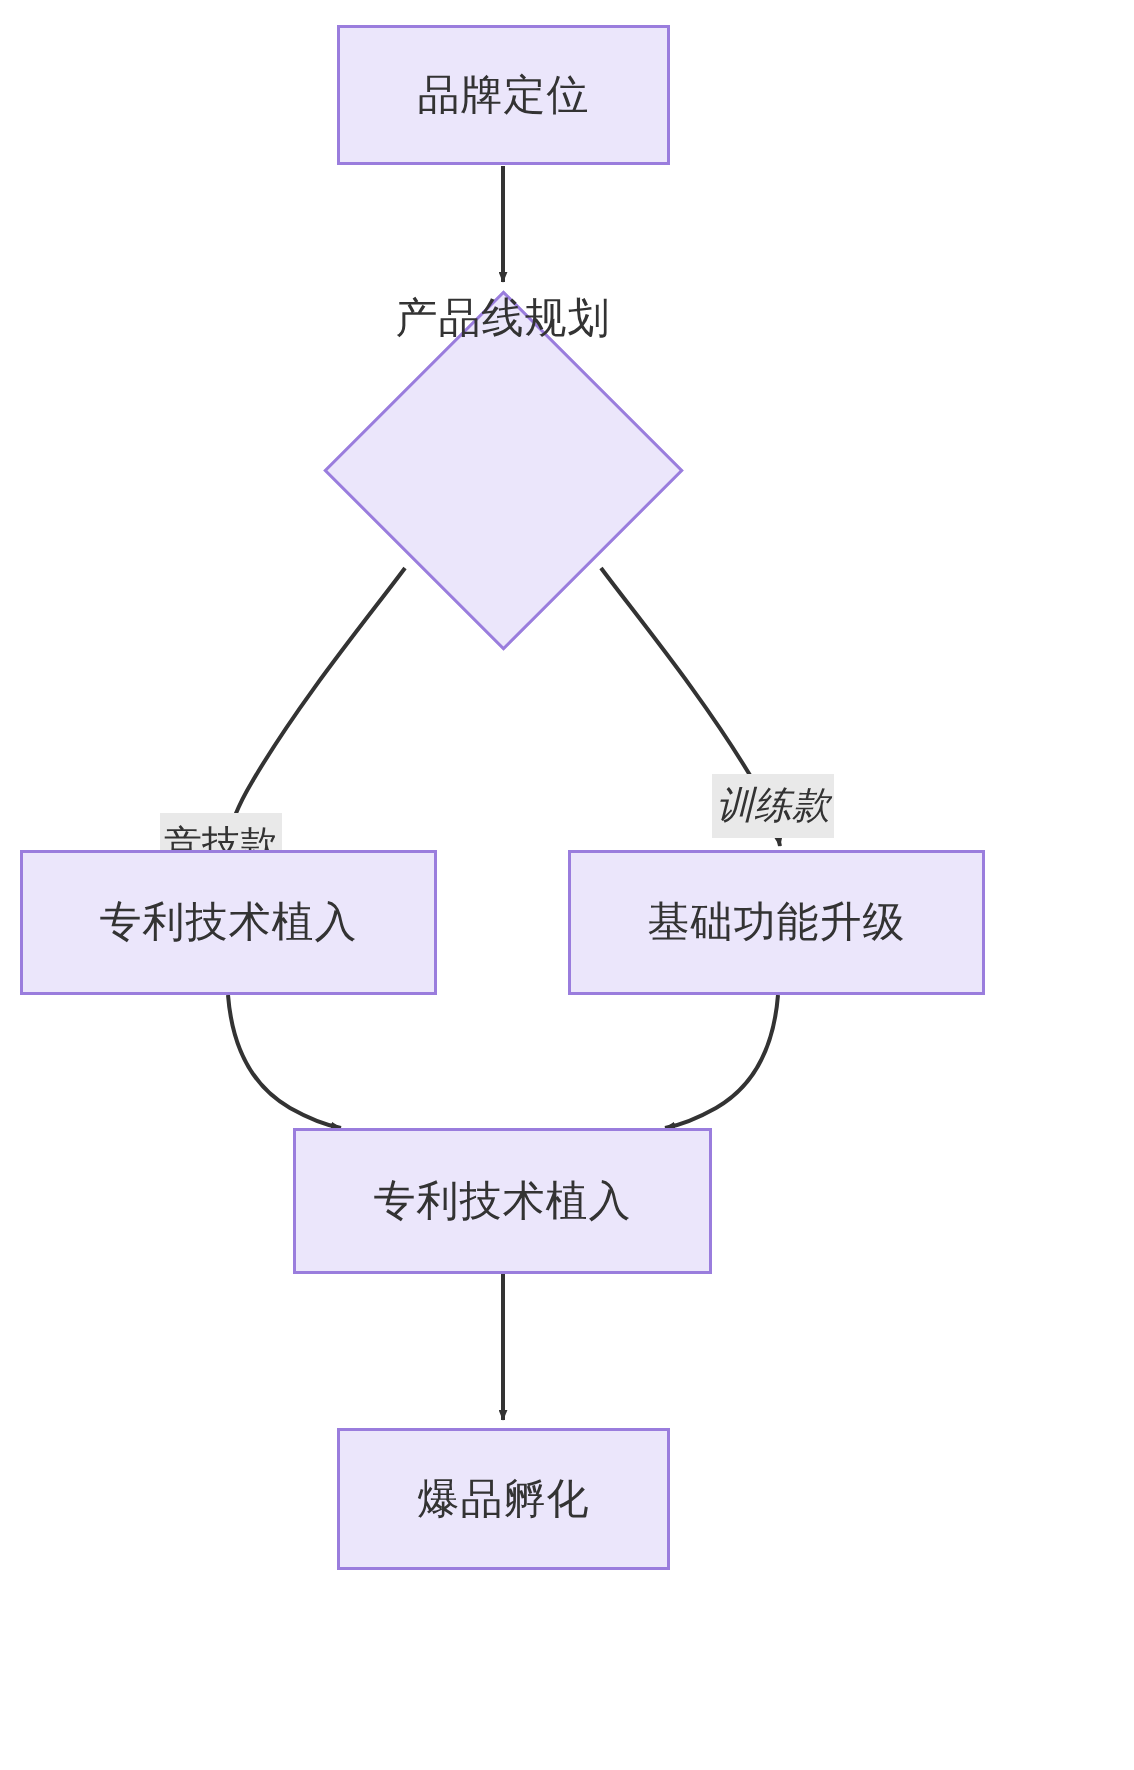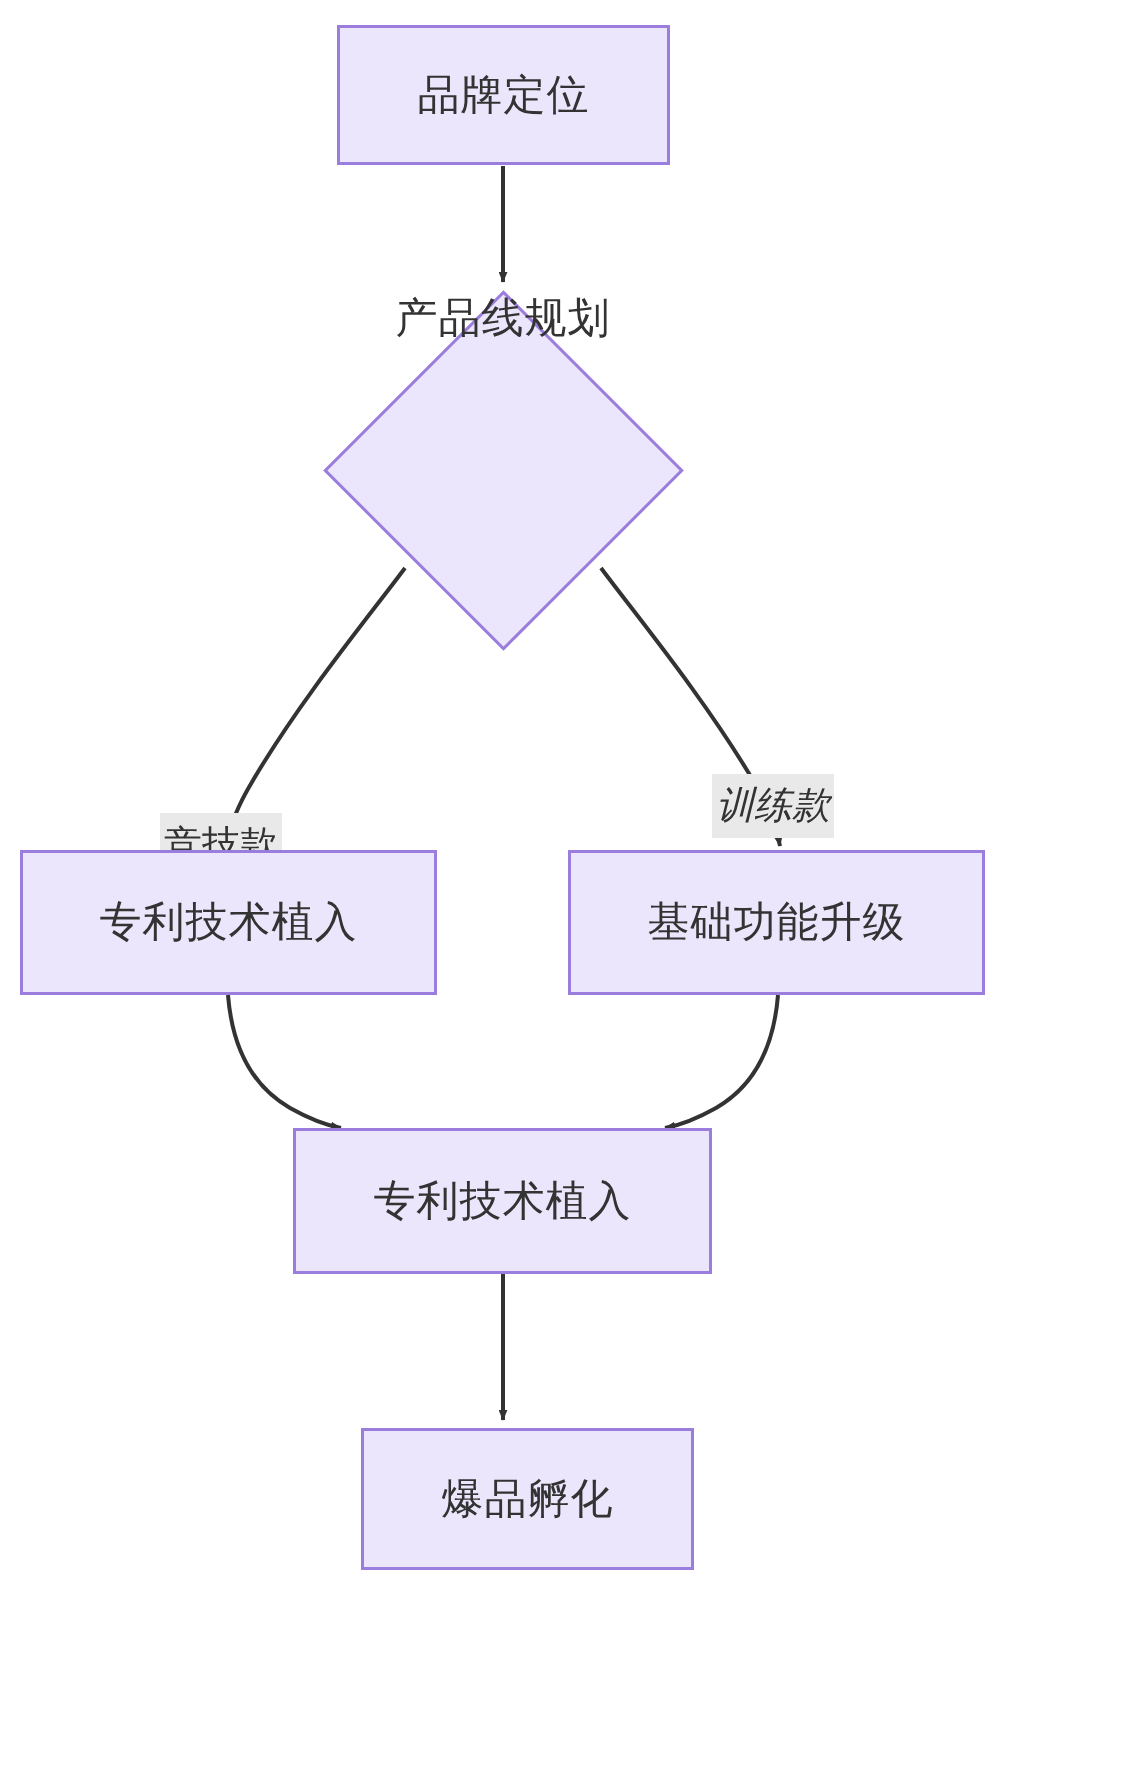--- a/index.html
+++ b/index.html
@@ -129,17 +129,17 @@
   </div>
 
   <div class="node" style="left:20px; top:850px; width:417px; height:145px;">
     <span class="node-label">专利技术植入</span>
   </div>
 
   <div class="node" style="left:293px; top:1128px; width:419px; height:146px;">
     <span class="node-label">专利技术植入</span>
   </div>
 
-  <div class="node" style="left:337px; top:1428px; width:333px; height:142px;margin-left:24px;">
+  <div class="node" style="left:337px; top:1428px; width:333px; height:142px;">
     <span class="node-label">爆品孵化</span>
   </div>
 
 </div>
 
 </body></html>

